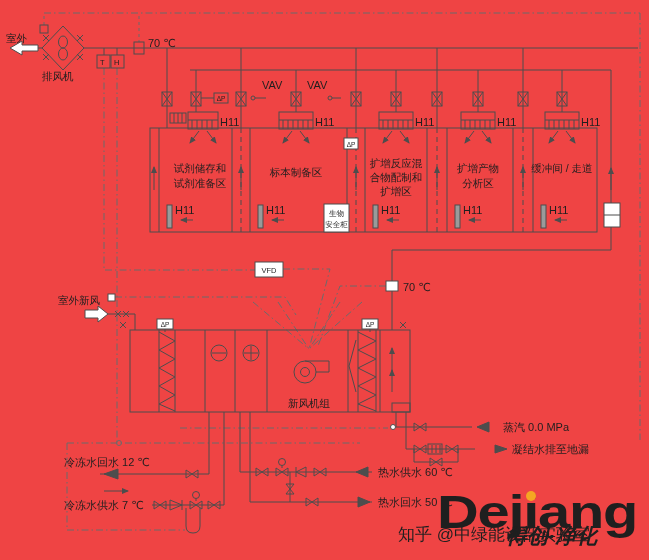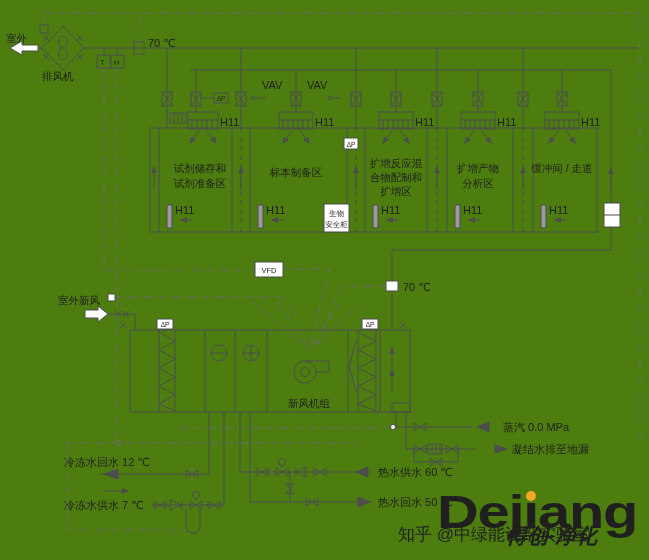--- a/index.html
+++ b/index.html
@@ -1,16 +1,16 @@
 <!DOCTYPE html>
 <html><head>
 <meta charset="utf-8">
 <style>
   html,body{margin:0;padding:0;background:#ffffff;}
-  .canvas{position:relative;width:649px;height:560px;background:#4d7c0f;overflow:hidden;
+  .canvas{position:relative;width:649px;height:560px;background:#ef4444;overflow:hidden;
           font-family:"Liberation Sans","DejaVu Sans",sans-serif;}
   svg{position:absolute;left:0;top:0;}
   svg text{fill:#1f1f1f;font-family:"Liberation Sans","DejaVu Sans",sans-serif;}
   .lbl{font-size:10.5px;}
   .sm{font-size:7.5px;}
   .tiny{font-size:6.5px;}
   .eng{font-size:11px;}
   .logo-text{font-weight:bold;letter-spacing:-1px;}
   .slogan{font-weight:bold;font-style:italic;}
   .wm{font-size:17px;}

